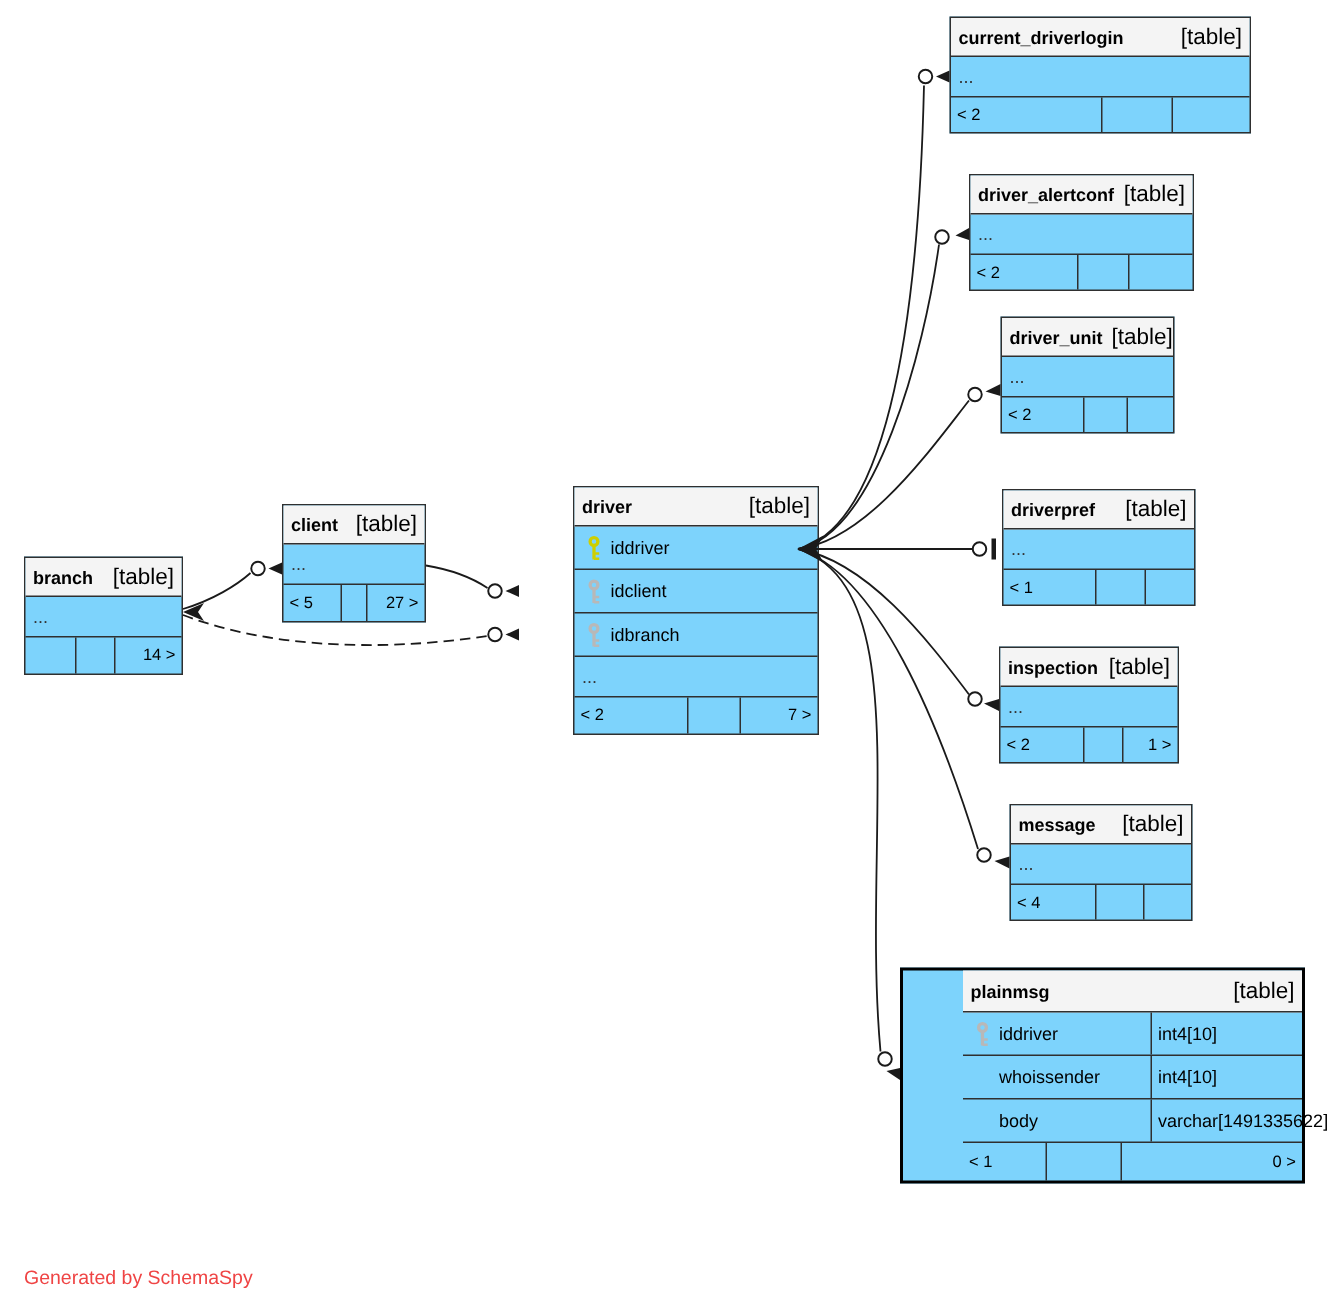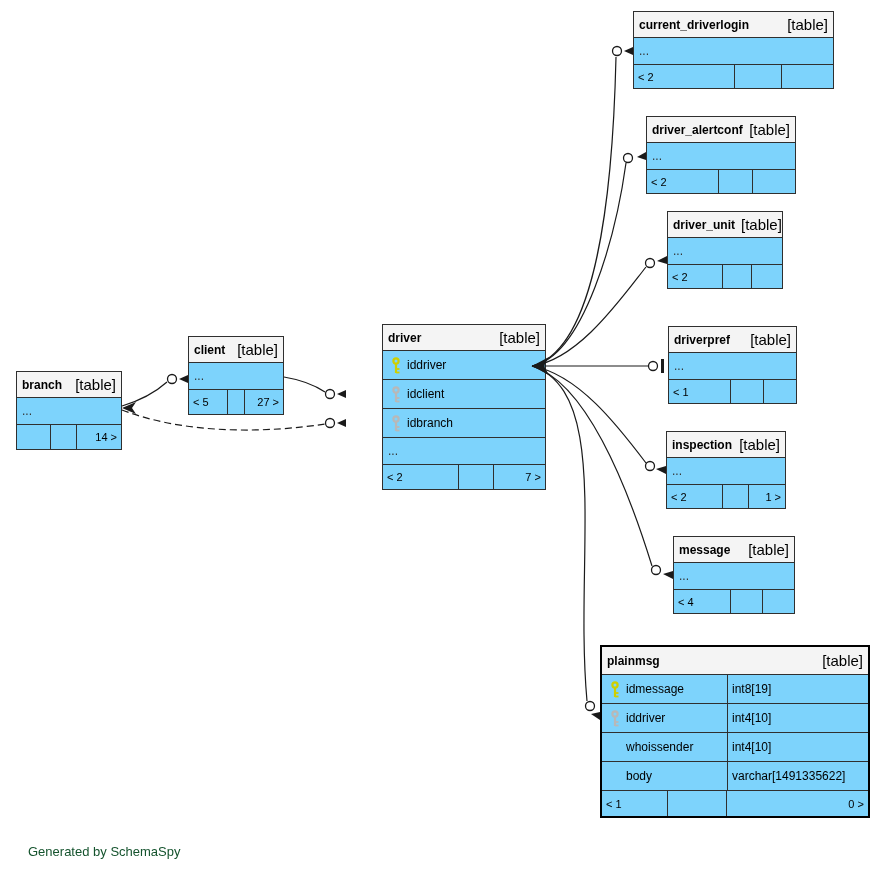--- a/index.html
+++ b/index.html
@@ -4,21 +4,21 @@
 <style>
   html,body{margin:0;padding:0;}
   body{
     width:888px;height:873px;position:relative;background:#ffffff;
     font-family:"Liberation Sans", sans-serif;color:#000;overflow:hidden;
   }
   .tbl{
     position:absolute;background:#7dd3fc;border:1px solid #2f2f2f;
     box-sizing:border-box;font-size:12px;z-index:2;
   }
-  .tbl.emph{border:2px solid #000;}
+  .tbl.emph{border:2px solid #000;padding-left:40px;}
   .tbl-header{
     display:flex;justify-content:space-between;align-items:center;
     background:#f4f4f4;padding:0 5px;border-bottom:1px solid #2f2f2f;
     box-sizing:border-box;white-space:nowrap;
   }
   .tbl-title{font-weight:bold;font-size:12px;}
   .tbl-tag{font-size:15px;margin-left:6px;}
   .trow{
     display:flex;align-items:center;border-bottom:1px solid #2f2f2f;
     box-sizing:border-box;white-space:nowrap;
@@ -32,21 +32,21 @@
   .ell{padding:0 5px;color:#333;}
   .tfoot{display:flex;box-sizing:border-box;font-size:11px;}
   .tfoot .fcell{
     box-sizing:border-box;display:flex;align-items:center;height:100%;
     padding:0 4px;overflow:hidden;
   }
   .tfoot .fcell + .fcell{border-left:1px solid #2f2f2f;}
   .fcell.right{justify-content:flex-end;}
   #edge-layer{position:absolute;left:0;top:0;z-index:3;pointer-events:none;}
   .footer-note{
-    position:absolute;left:28px;top:844px;font-size:13px;color:#14532d;z-index:2;
+    position:absolute;left:16px;top:844px;font-size:13px;color:#ef4444;z-index:2;
   }
 </style>
 </head>
 <body>
 
 <div id="tables-root">
     <div class="tbl" style="left: 16px; top: 371px; width: 106px;">
       <div class="tbl-header" style="height:26px">
       <span class="tbl-title">branch</span>
       <span class="tbl-tag">[table]</span>
@@ -206,32 +206,20 @@
       </div>
     </div>
     <div class="tbl emph" style="left: 600px; top: 645px; width: 270px;">
       <div class="tbl-header" style="height:28px">
       <span class="tbl-title">plainmsg</span>
       <span class="tbl-tag">[table]</span>
       </div>
       <div class="trow" style="height:29px">
         <div class="name-cell" style="width:125px">
           <svg class="key-ico" width="10" height="17" viewBox="0 0 10 17">
-    <circle cx="5" cy="4" r="2.6" fill="none" stroke="#cfcf00" stroke-width="2.2"></circle>
-    <line x1="5" y1="6.5" x2="5" y2="16" stroke="#cfcf00" stroke-width="2.2"></line>
-    <line x1="5" y1="12" x2="8.5" y2="12" stroke="#cfcf00" stroke-width="1.8"></line>
-    <line x1="5" y1="15.5" x2="8.5" y2="15.5" stroke="#cfcf00" stroke-width="1.8"></line>
-  </svg>
-          <span>idmessage</span>
-        </div>
-        <div class="type-cell">int8[19]</div>
-      </div>
-      <div class="trow" style="height:29px">
-        <div class="name-cell" style="width:125px">
-          <svg class="key-ico" width="10" height="17" viewBox="0 0 10 17">
     <circle cx="5" cy="4" r="2.6" fill="none" stroke="#b8b8b8" stroke-width="2.2"></circle>
     <line x1="5" y1="6.5" x2="5" y2="16" stroke="#b8b8b8" stroke-width="2.2"></line>
     <line x1="5" y1="12" x2="8.5" y2="12" stroke="#b8b8b8" stroke-width="1.8"></line>
     <line x1="5" y1="15.5" x2="8.5" y2="15.5" stroke="#b8b8b8" stroke-width="1.8"></line>
   </svg>
           <span>iddriver</span>
         </div>
         <div class="type-cell">int4[10]</div>
       </div>
       <div class="trow" style="height:29px">

